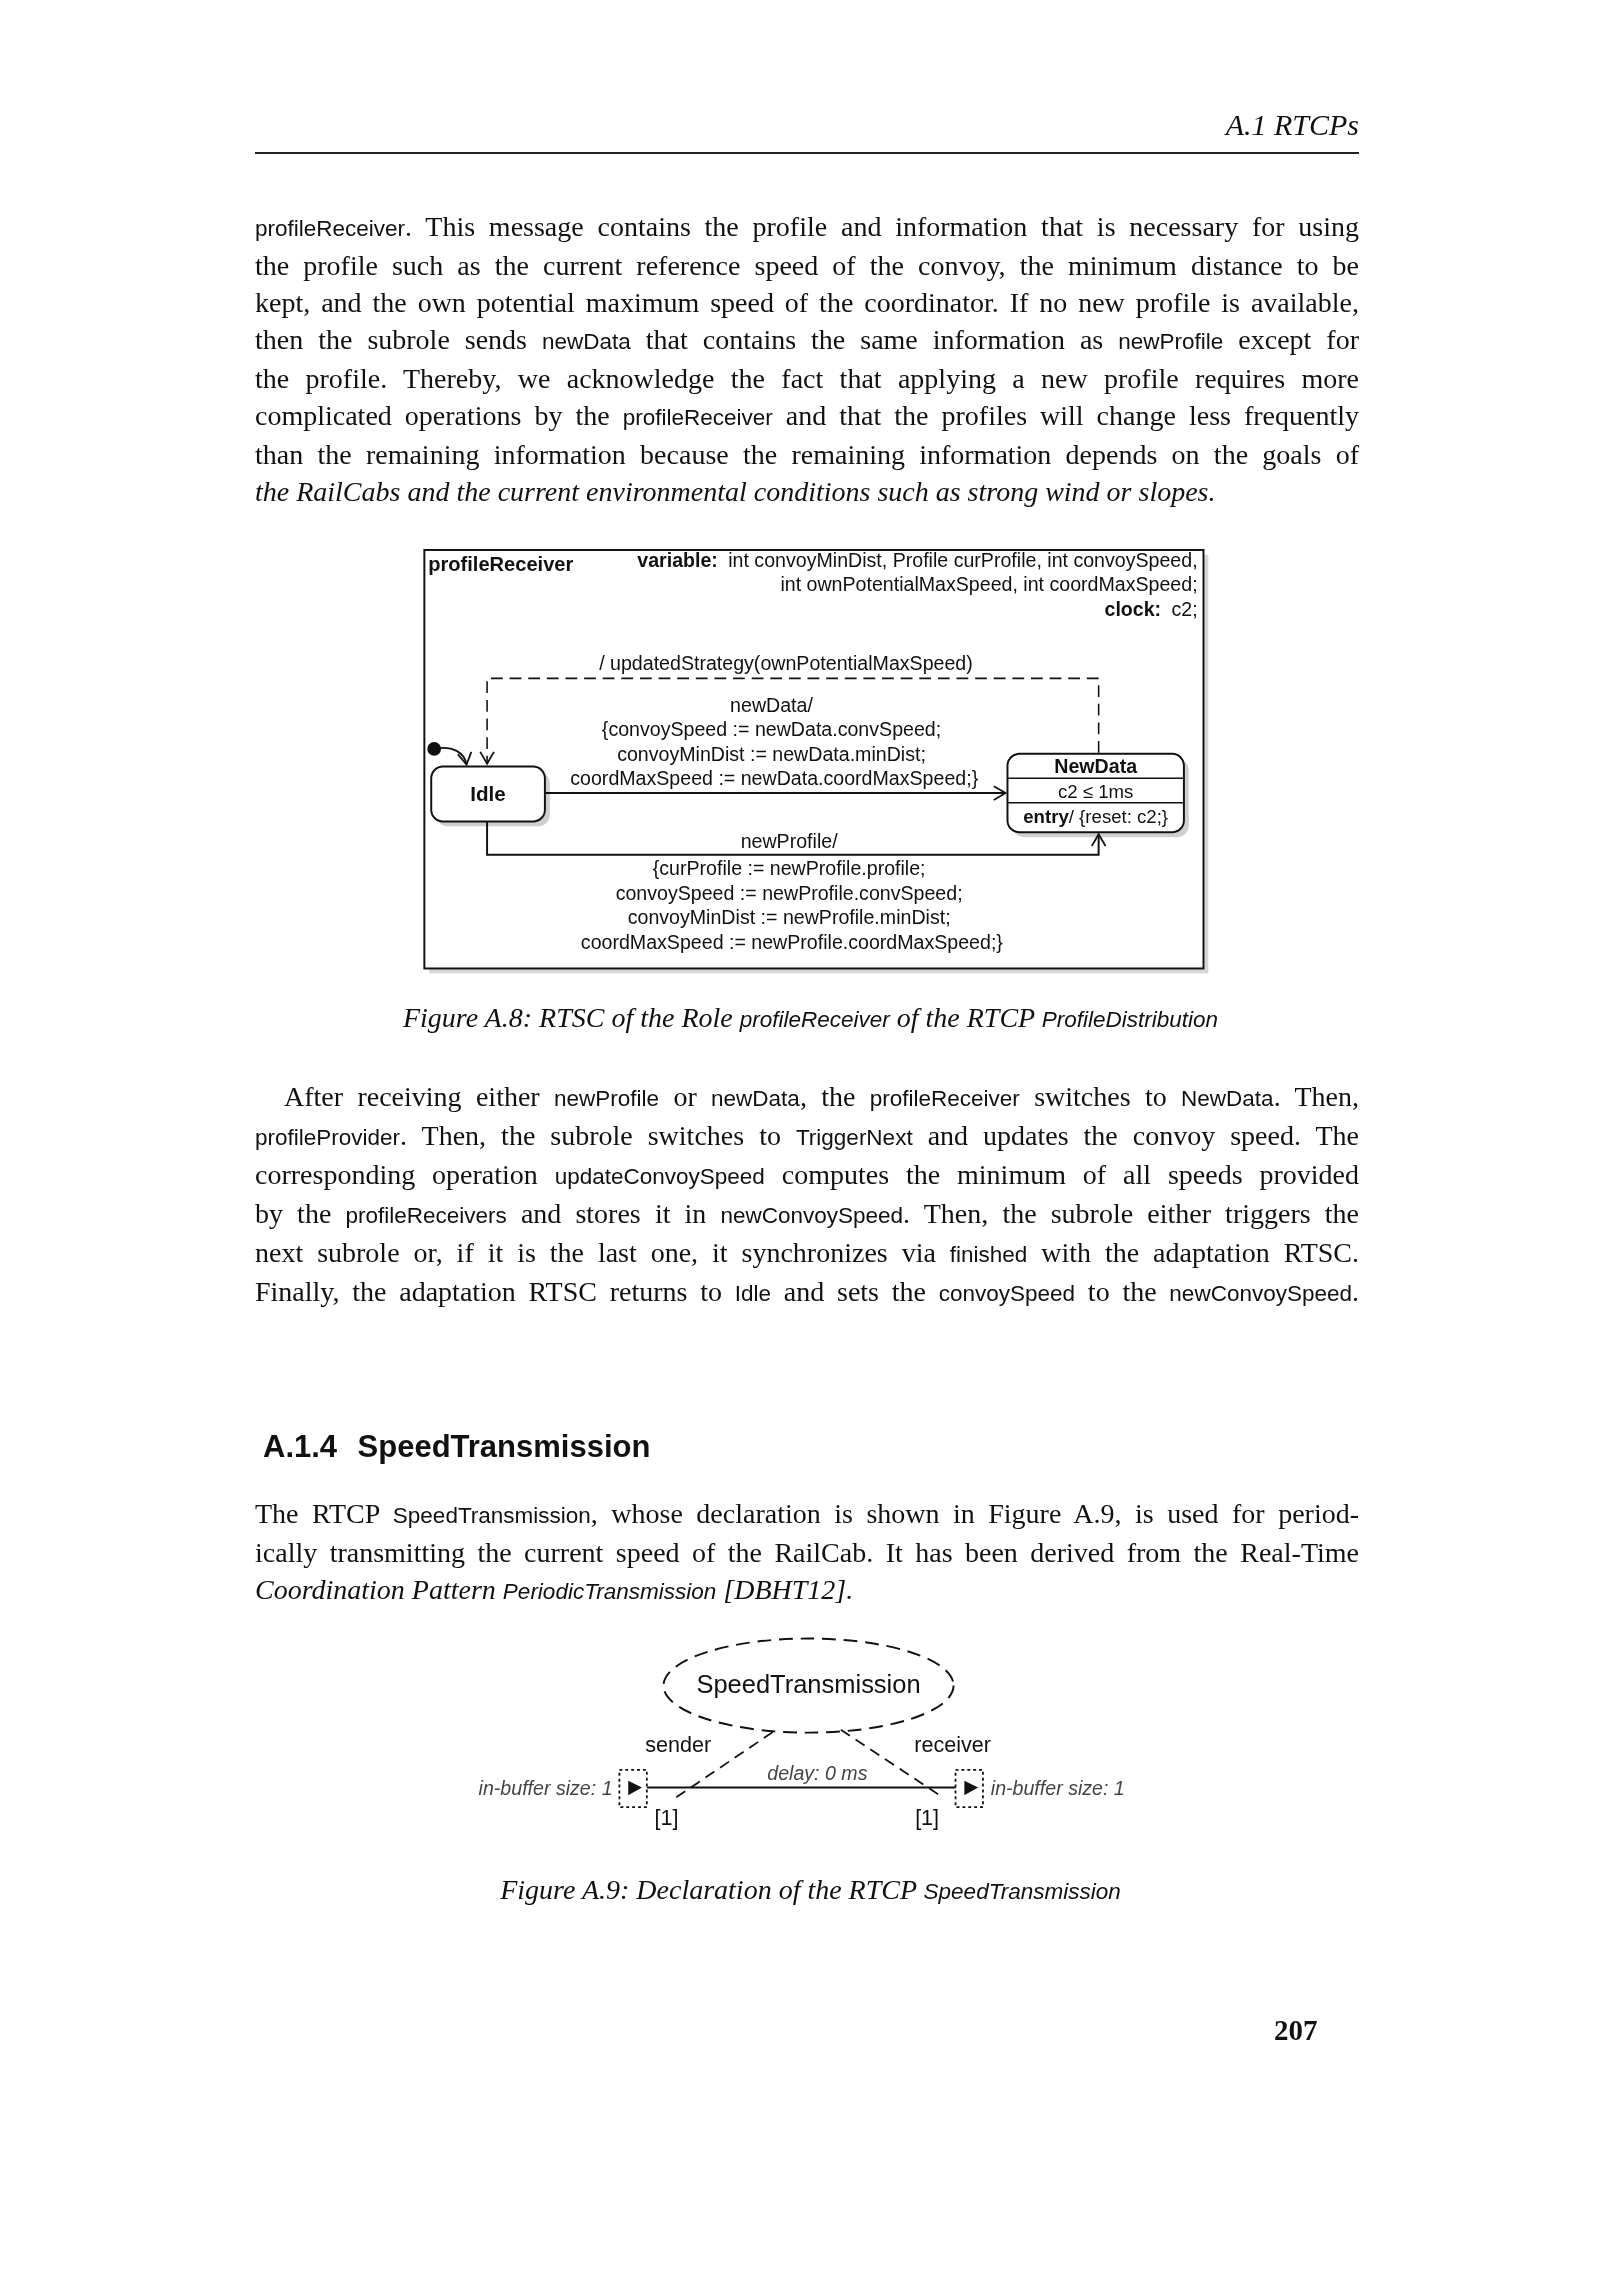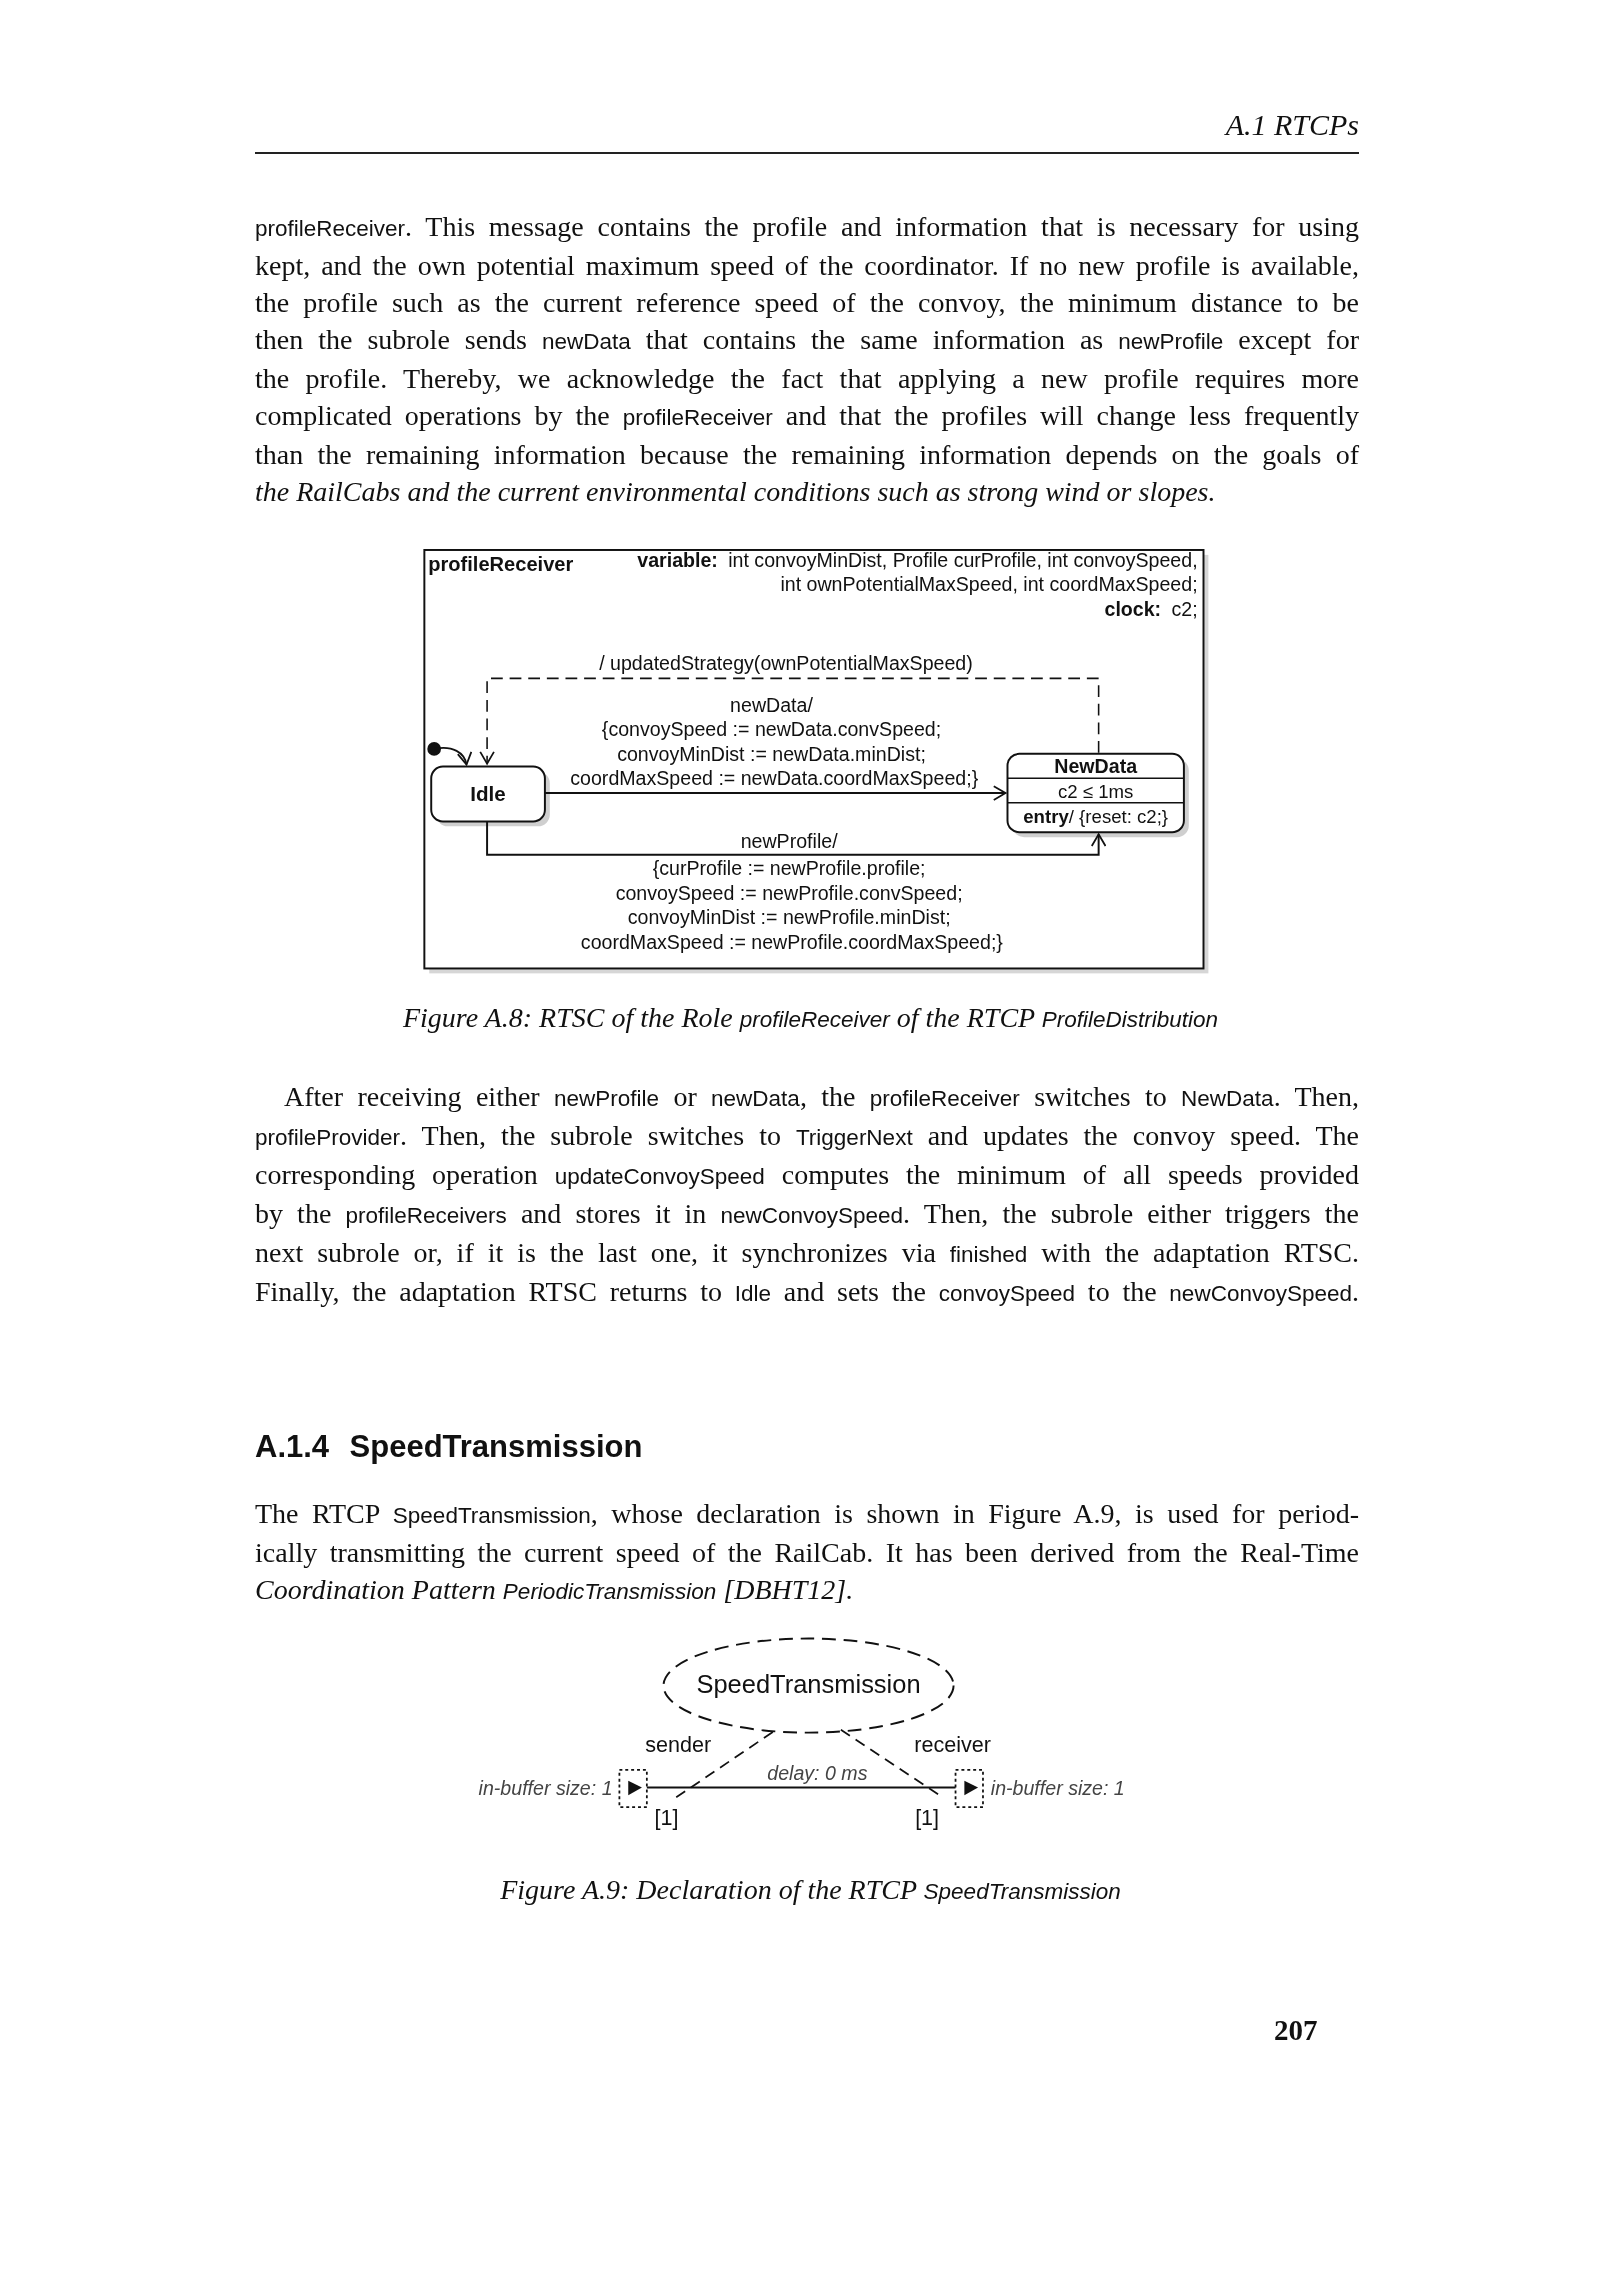--- a/index.html
+++ b/index.html
@@ -13,42 +13,42 @@
 
   .para { position: absolute; left: 255px; width: 1104px; font-family: "Liberation Serif", serif;
     font-size: 28px; line-height: 37px; text-align: justify; text-align-last: left; color: #111; }
   .para .ln { display: block; text-align: justify; text-align-last: justify; white-space: nowrap; }
   .para .ln.last { text-align-last: left; font-style: italic; }
   .para .ln.indent { text-indent: 29px; }
   .code { font-family: "Liberation Sans", sans-serif; font-size: 22.5px; }
 
   .section-heading { position: absolute; left: 255px; top: 1429px; font-family: "Liberation Sans", sans-serif;
     font-weight: bold; font-size: 31px; color: #111; }
-  .section-heading .num { margin-right: 11.8px; }
+  .section-heading .num { margin-right: 11.8px; margin-left: 8px; }
 
   .caption { position: absolute; left: 0; width: 1621px; text-align: center; font-family: "Liberation Serif", serif;
     font-size: 28px; color: #111; font-style: italic; }
 
   .page-number { position: absolute; left: 1274px; top: 2014px; width: 84px; text-align: left;
     font-family: "Liberation Serif", serif; font-weight: bold; font-size: 29px; }
 
   svg text { font-family: "Liberation Sans", sans-serif; }
 </style>
 </head>
 <body>
 
 <div class="page serif">
 
   <div class="running-head">A.1 RTCPs</div>
   <div class="head-rule"></div>
 
   <div class="para" id="p1" style="top:208px;">
       <span class="ln"><span class="code">profileReceiver</span><span>. This message contains the profile and information that is necessary for using</span></span>
+      <span class="ln"><span>the profile such as the current reference speed of the convoy, the minimum distance to be</span></span>
       <span class="ln"><span>kept, and the own potential maximum speed of the coordinator. If no new profile is available,</span></span>
-      <span class="ln"><span>the profile such as the current reference speed of the convoy, the minimum distance to be</span></span>
       <span class="ln"><span>then the subrole sends </span><span class="code">newData</span><span> that contains the same information as </span><span class="code">newProfile</span><span> except for</span></span>
       <span class="ln"><span>the profile.  Thereby, we acknowledge the fact that applying a new profile requires more</span></span>
       <span class="ln"><span>complicated operations by the </span><span class="code">profileReceiver</span><span> and that the profiles will change less frequently</span></span>
       <span class="ln"><span>than the remaining information because the remaining information depends on the goals of</span></span>
       <span class="ln last"><span>the RailCabs and the current environmental conditions such as strong wind or slopes.</span></span>
     </div>
 
   <svg style="position:absolute;left:0;top:0;" width="1621" height="1000" viewBox="0 0 1654 1020">
     <defs>
       <marker id="arrowOpen" markerWidth="16" markerHeight="16" refX="13" refY="8" orient="auto" markerUnits="userSpaceOnUse">

